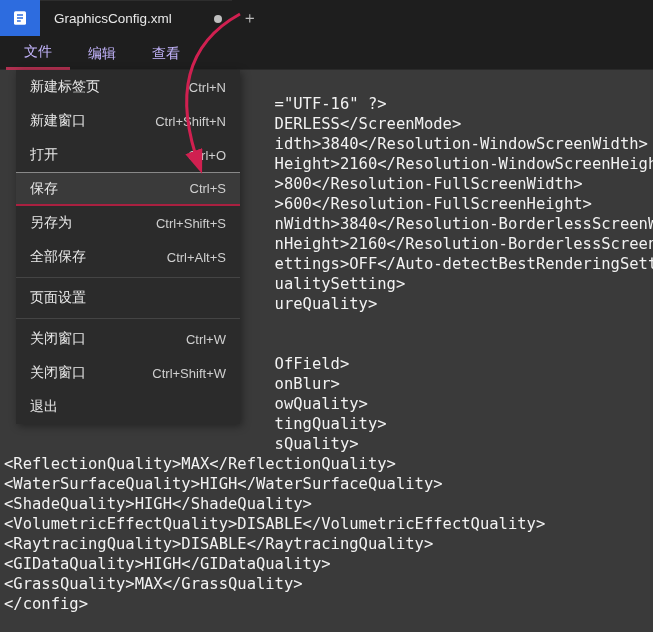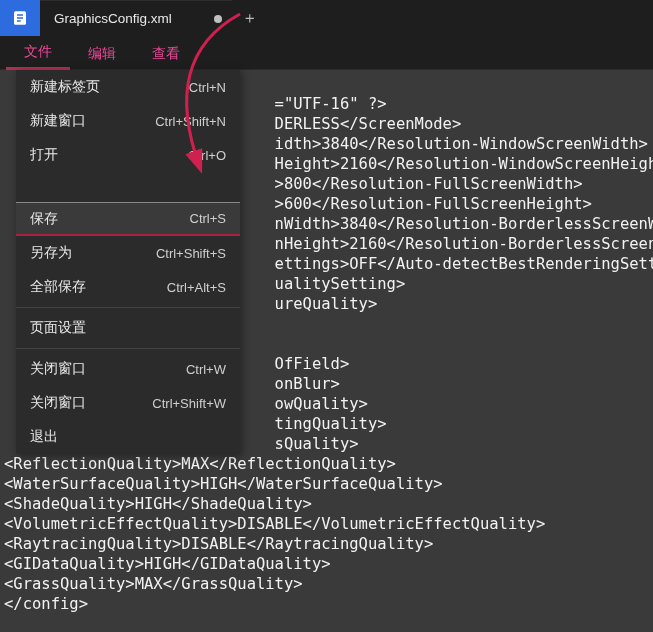--- a/index.html
+++ b/index.html
@@ -53,21 +53,21 @@
     display: flex;
     align-items: center;
     padding-left: 6px;
     border-bottom: 1px solid #2a2a2a;
   }
   .menu-item {
     padding: 0 18px;
     height: 34px;
     line-height: 34px;
     font-size: 14px;
-    color: #ec4899;
+    color: #c4b5fd;
   }
   .menu-item.active {
     border-bottom: 3px solid #b03050;
     height: 34px;
     line-height: 31px;
   }
   .dropdown {
     position: absolute;
     top: 70px;
     left: 16px;
@@ -82,21 +82,20 @@
     justify-content: space-between;
     align-items: center;
     padding: 0 14px;
     font-size: 14px;
     color: #e8e8e8;
   }
   .dropdown-item.highlight {
     background: #3a3a3a;
     border-top: 1px solid #888;
     border-bottom: 1px solid #888;
-    margin-top: 30px;
   }
   .dropdown-item.save-underline {
     border-bottom: 2px solid #aa2040;
   }
   .dropdown-sep {
     height: 1px;
     background: #444;
     margin: 3px 0;
   }
   .shortcut { color: #cfcfcf; font-size: 13px; }

